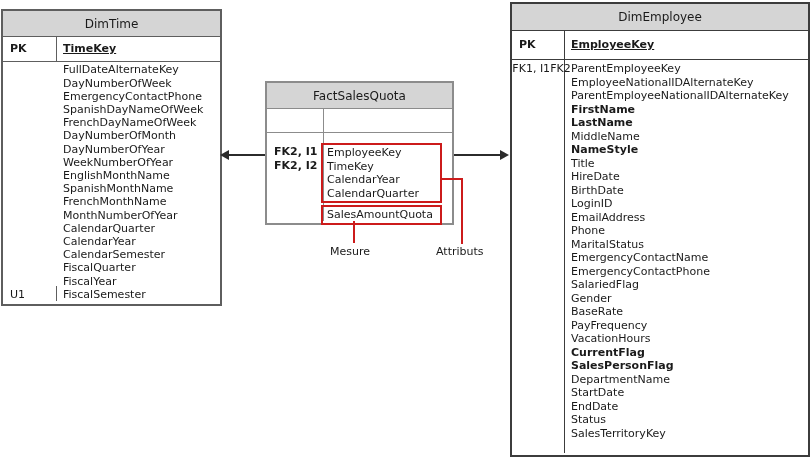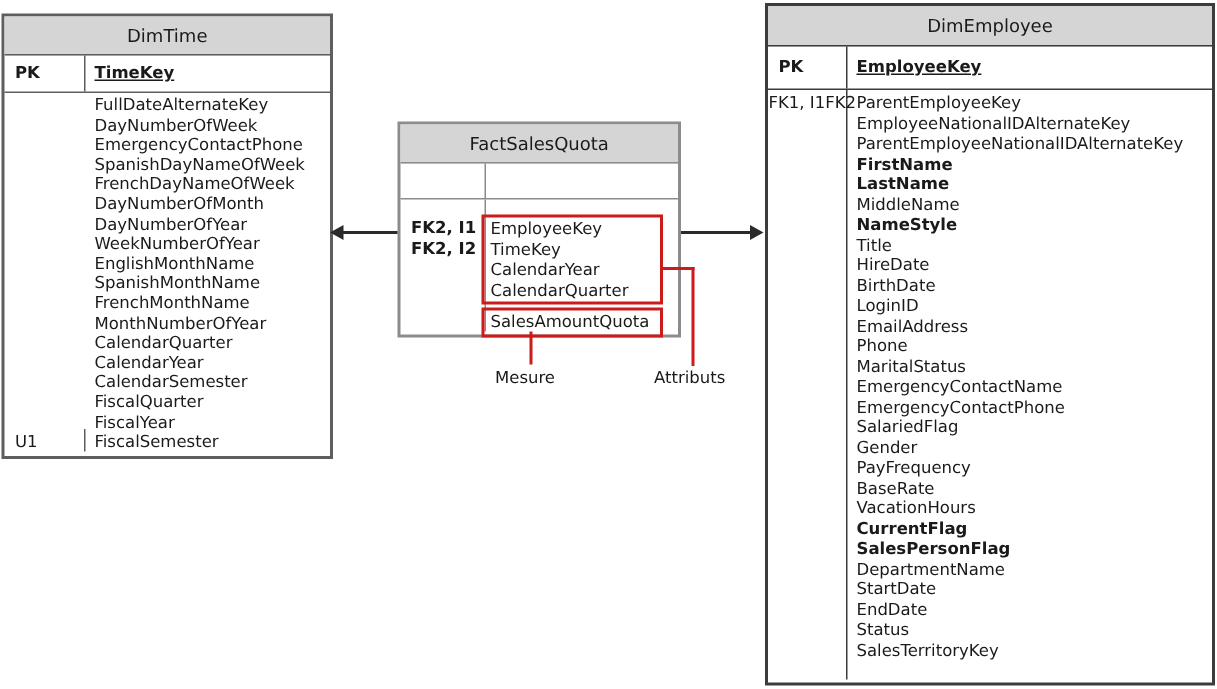--- a/index.html
+++ b/index.html
@@ -150,22 +150,22 @@
           <div class="fline">HireDate</div>
           <div class="fline">BirthDate</div>
           <div class="fline">LoginID</div>
           <div class="fline">EmailAddress</div>
           <div class="fline">Phone</div>
           <div class="fline">MaritalStatus</div>
           <div class="fline">EmergencyContactName</div>
           <div class="fline">EmergencyContactPhone</div>
           <div class="fline">SalariedFlag</div>
           <div class="fline">Gender</div>
+          <div class="fline">BaseRate</div>
           <div class="fline">PayFrequency</div>
-          <div class="fline">BaseRate</div>
           <div class="fline">VacationHours</div>
           <div class="fline bold">CurrentFlag</div>
           <div class="fline bold">SalesPersonFlag</div>
           <div class="fline">DepartmentName</div>
           <div class="fline">StartDate</div>
           <div class="fline">EndDate</div>
           <div class="fline">Status</div>
           <div class="fline">SalesTerritoryKey</div>
         </div>
     </div>

